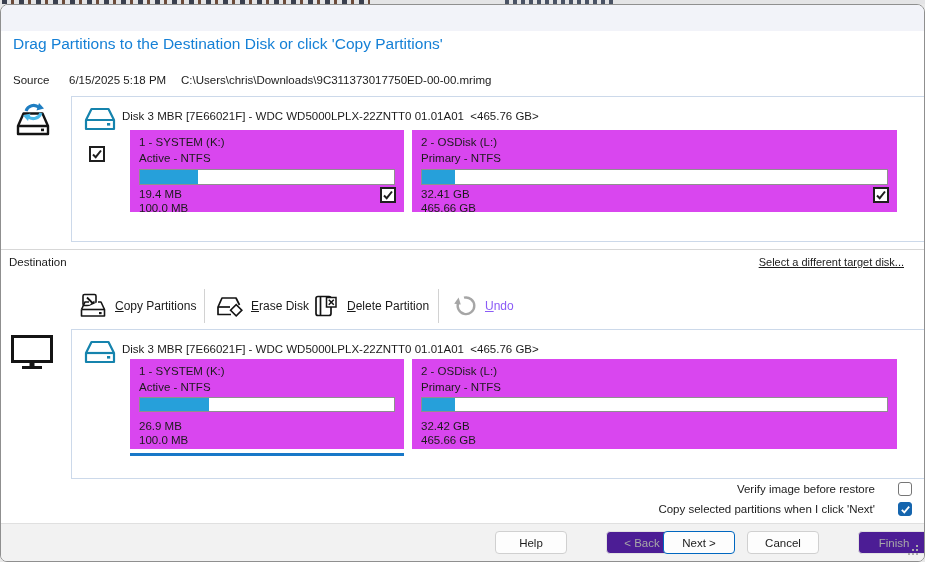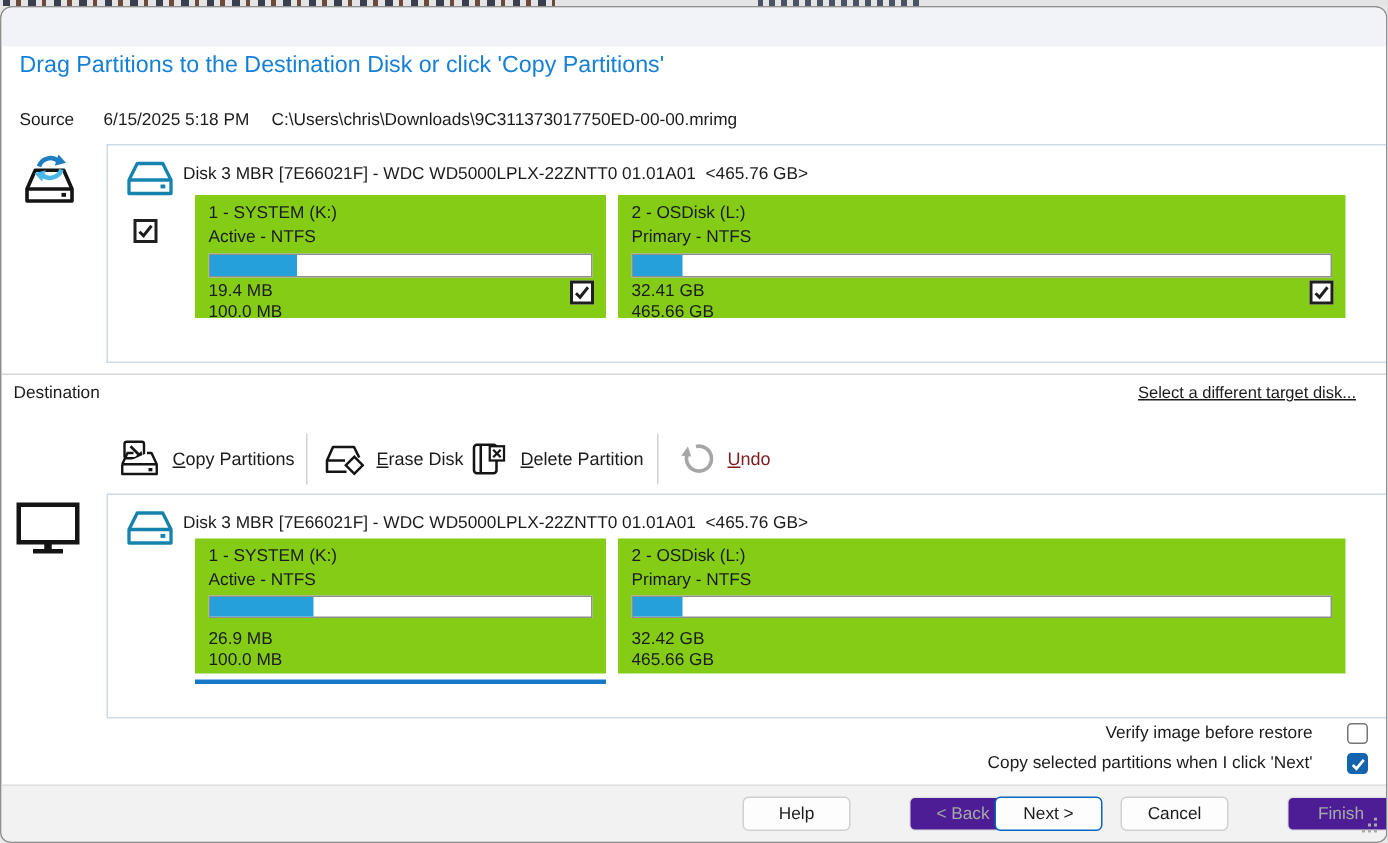--- a/index.html
+++ b/index.html
@@ -19,21 +19,21 @@
   .heading{position:absolute;top:30px;left:12px;font-size:15.5px;color:#1580d6;}
   
   .srcrow{position:absolute;top:69px;left:0;width:100%;font-size:11.5px;}
   .srcrow .lbl{position:absolute;left:12px;top:0;}
   .srcrow .dt{position:absolute;left:68px;top:0;}
   .srcrow .path{position:absolute;left:180px;top:0;}
   
   .diskbox{position:absolute;left:70px;width:870px;background:#fff;border:1px solid #ccd9ea;}
   .diskbox .dicon{position:absolute;left:10px;top:8px;}
   .disk-title{position:absolute;left:50px;top:13px;font-size:11.5px;white-space:pre;}
-  .part{position:absolute;background:#84cc16;font-size:11.5px;}
+  .part{position:absolute;background:#d946ef;font-size:11.5px;}
   .p-name{position:absolute;left:9px;top:6px;}
   .p-type{position:absolute;left:9px;top:22px;}
   .p-bar{position:absolute;left:9px;right:9px;top:39px;height:16px;background:#fff;border:1px solid #8f8f8f;}
   .p-fill{height:100%;background:#26a0da;}
   .p-used{position:absolute;left:9px;top:61px;}
   .p-size{position:absolute;left:9px;top:75px;}
   .dest .p-bar{top:38px;height:15px;}
   .src .p-used{top:58px;}
   .src .p-size{top:72px;}
   .sel-underline{position:absolute;height:3px;background:#1878c8;}
@@ -44,21 +44,21 @@
   .cb.modern.on{background:#1565ae;border-color:#1565ae;}
   
   .hsep{position:absolute;left:0;width:925px;height:1px;background:#d7d7d7;}
   .dest-label{position:absolute;left:8px;top:251px;font-size:11.5px;}
   .target-link{position:absolute;right:20px;top:251px;font-size:11px;color:#1b1b1b;
                text-decoration:underline;cursor:pointer;}
   
   .tbtn{position:absolute;top:286px;height:30px;display:flex;align-items:center;gap:8px;
         font-size:12px;cursor:pointer;background:transparent;border:0;color:#1b1b1b;padding:0;
         font-family:inherit;}
-  .tbtn.disabled{color:#7f1d1d;cursor:default;}
+  .tbtn.disabled{color:#8b5cf6;cursor:default;}
   .vsep{position:absolute;top:284px;width:1px;height:34px;background:#d2d2d2;}
   
   .optrow{position:absolute;right:12px;display:flex;align-items:center;gap:23px;font-size:11.5px;}
   .optrow .cb{position:static;}
   
   .footer{position:absolute;left:0;bottom:0;width:100%;height:38px;background:#f2f2f2;border-top:1px solid #e0e0e0;}
   .btn{position:absolute;top:7px;width:72px;height:23px;background:#fdfdfd;border:1px solid #d0d0d0;
        border-radius:4px;font-size:11.5px;font-family:inherit;color:#1b1b1b;cursor:pointer;}
   .btn.default{border:1px solid #0067c0;}
   .btn.disabled{background:#4c1d95;border-color:#e2e2e2;color:#a8a8a8;cursor:default;margin-left:27px;}

